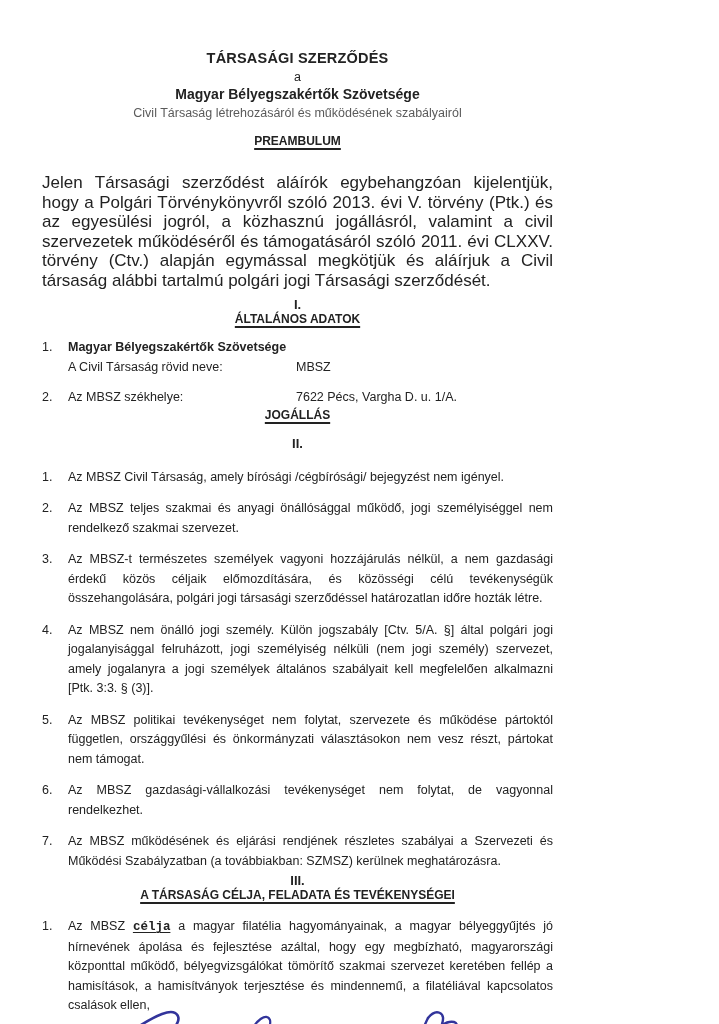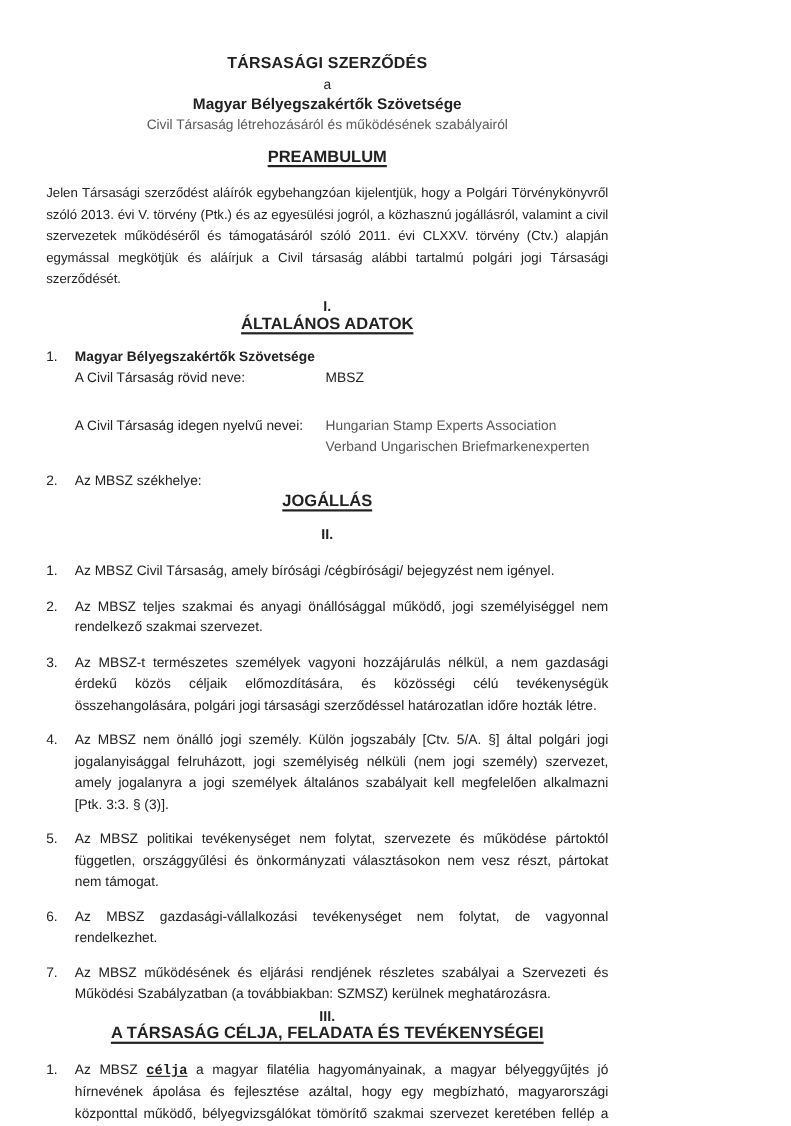--- a/index.html
+++ b/index.html
@@ -15,29 +15,29 @@
     width: 593px; height: 1024px;
     padding: 50px 40px 0 42px;
     position: relative;
   }
   .center { text-align: center; }
   .doc-title { font-size: 14.5px; font-weight: 700; letter-spacing: .2px; }
   .connector { font-size: 12.5px; margin-top: 4px; }
   .org-title { font-size: 14px; font-weight: 700; margin-top: 2px; }
   .subtitle { font-size: 12.5px; color: #5a5a5a; margin-top: 4px; }
   .h-underline {
-    font-size: 15px; font-weight: 700;
+    font-size: 12px; font-weight: 700;
     text-decoration: underline;
     text-underline-offset: 3px;
     text-decoration-thickness: 1.5px;
   }
   .preamble-heading { margin-top: 14px; }
   .body-par {
-    margin-top: 15px;
-    font-size: 12px; line-height: 19.5px;
+    margin-top: 25px;
+    font-size: 17px; line-height: 19.5px;
     text-align: justify;
   }
   .sec-numeral { font-size: 13px; font-weight: 700; margin-top: 7px; }
   .sec2-numeral { margin-top: 14px; }
   .sec3-numeral { margin-top: 2px; }
   .sec-heading { margin-top: 0; }
   
   .kv-row { display: flex; font-size: 12.5px; line-height: 19.5px; }
   .kv-row .num { width: 26px; flex: none; }
   .kv-row .label { width: 228px; flex: none; }
@@ -97,31 +97,24 @@
 
   <div class="kv-row kv-first">
     <span class="num">1.</span>
     <span class="value bold">Magyar Bélyegszakértők Szövetsége</span>
   </div>
   <div class="kv-row">
     <span class="num"></span>
     <span class="label">A Civil Társaság rövid neve:</span>
     <span class="value">MBSZ</span>
   </div>
-  <div class="kv-row kv-gap">
-    <span class="num"></span>
-    <span class="label">A Civil Társaság idegen nyelvű nevei:</span>
-    <span class="value muted">
-      <span>Hungarian Stamp Experts Association</span><br>
-      <span>Verband Ungarischen Briefmarkenexperten</span>
-    </span>
-  </div>
   <div class="kv-row kv-item2">
     <span class="num">2.</span>
     <span class="label">Az MBSZ székhelye:</span>
+    <span class="value">7622 Pécs, Vargha D. u. 1/A.</span>
   </div>
 
   <div class="center h-underline sec-heading">JOGÁLLÁS</div>
   <div class="center sec-numeral sec2-numeral">II.</div>
 
   <div class="num-item first-item">
     <span class="n">1.</span>
     <span class="t">Az MBSZ Civil Társaság, amely bírósági /cégbírósági/ bejegyzést nem igényel.</span>
   </div>
   <div class="num-item">

